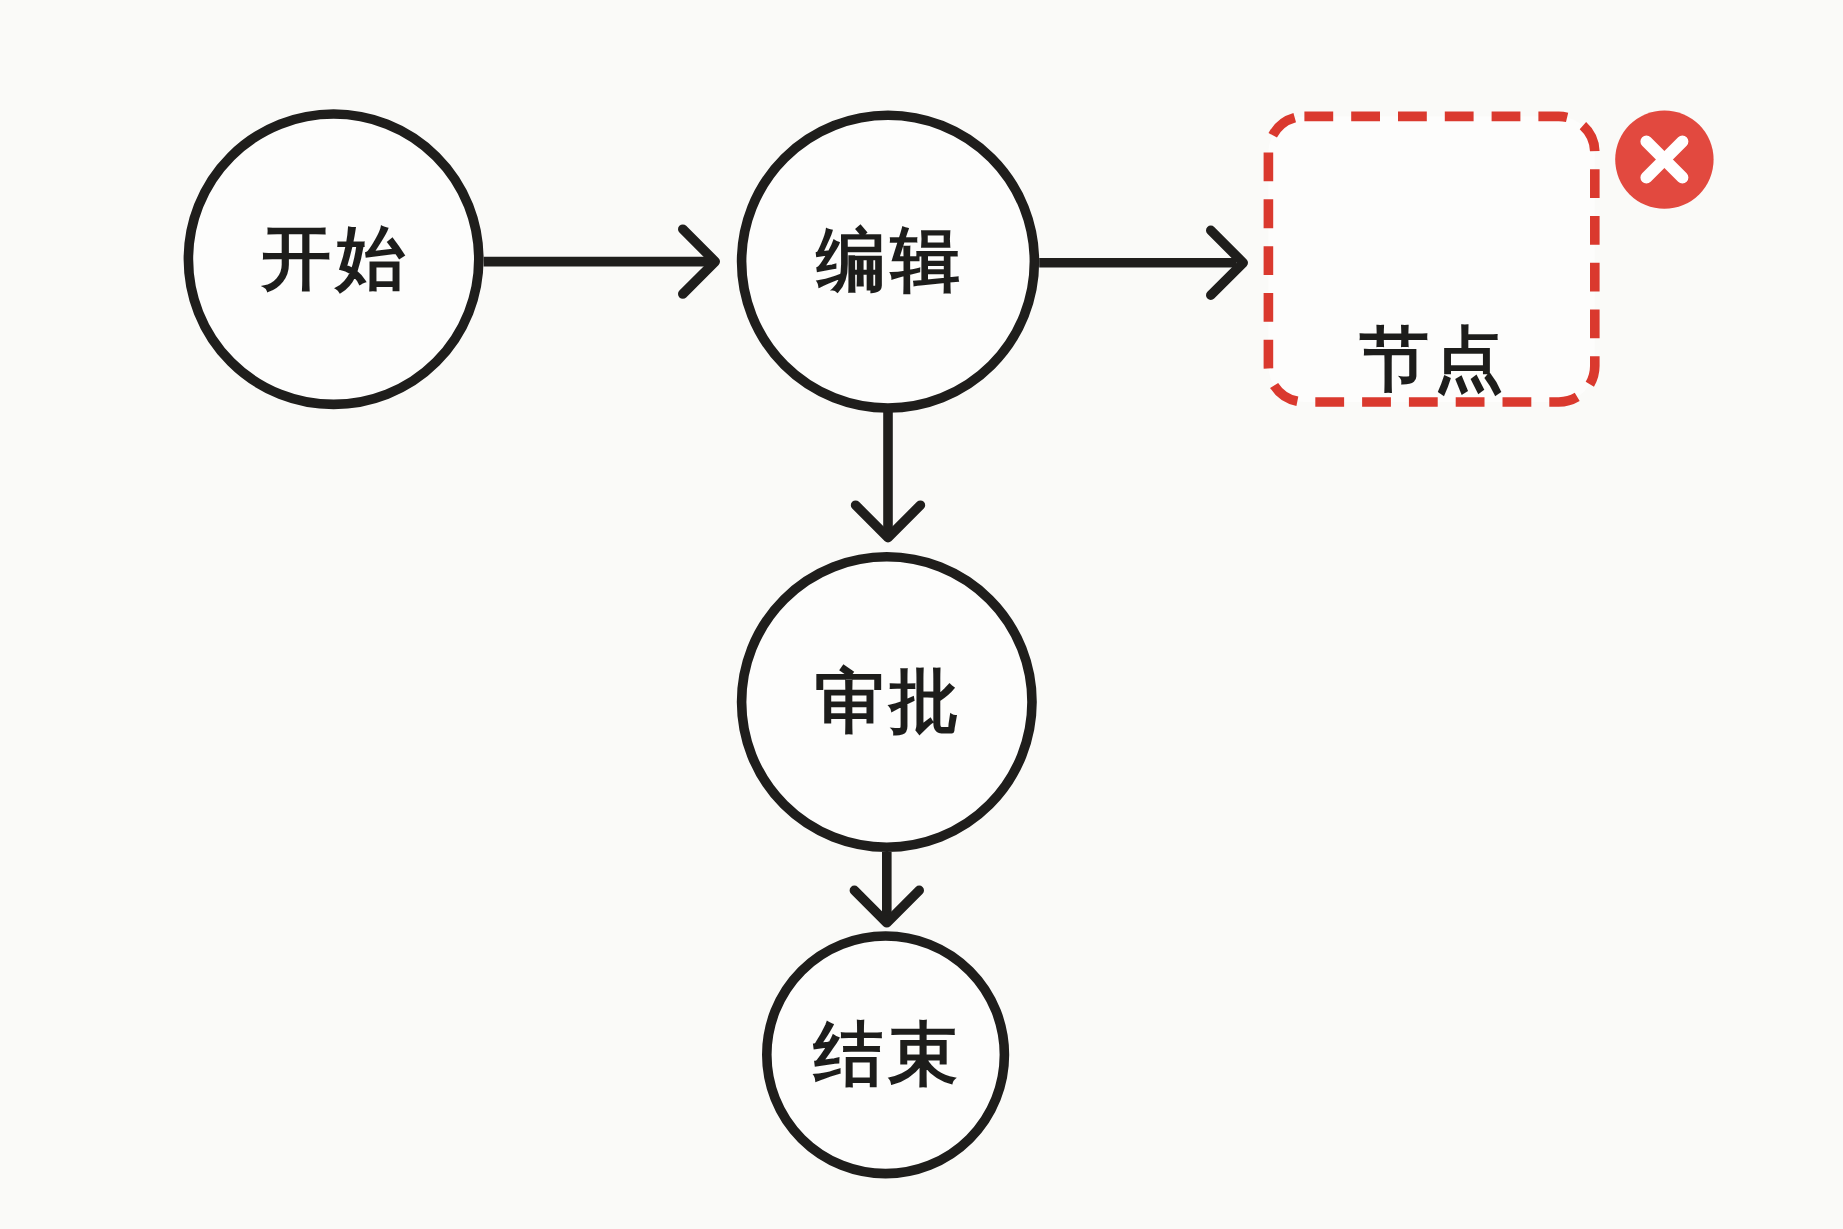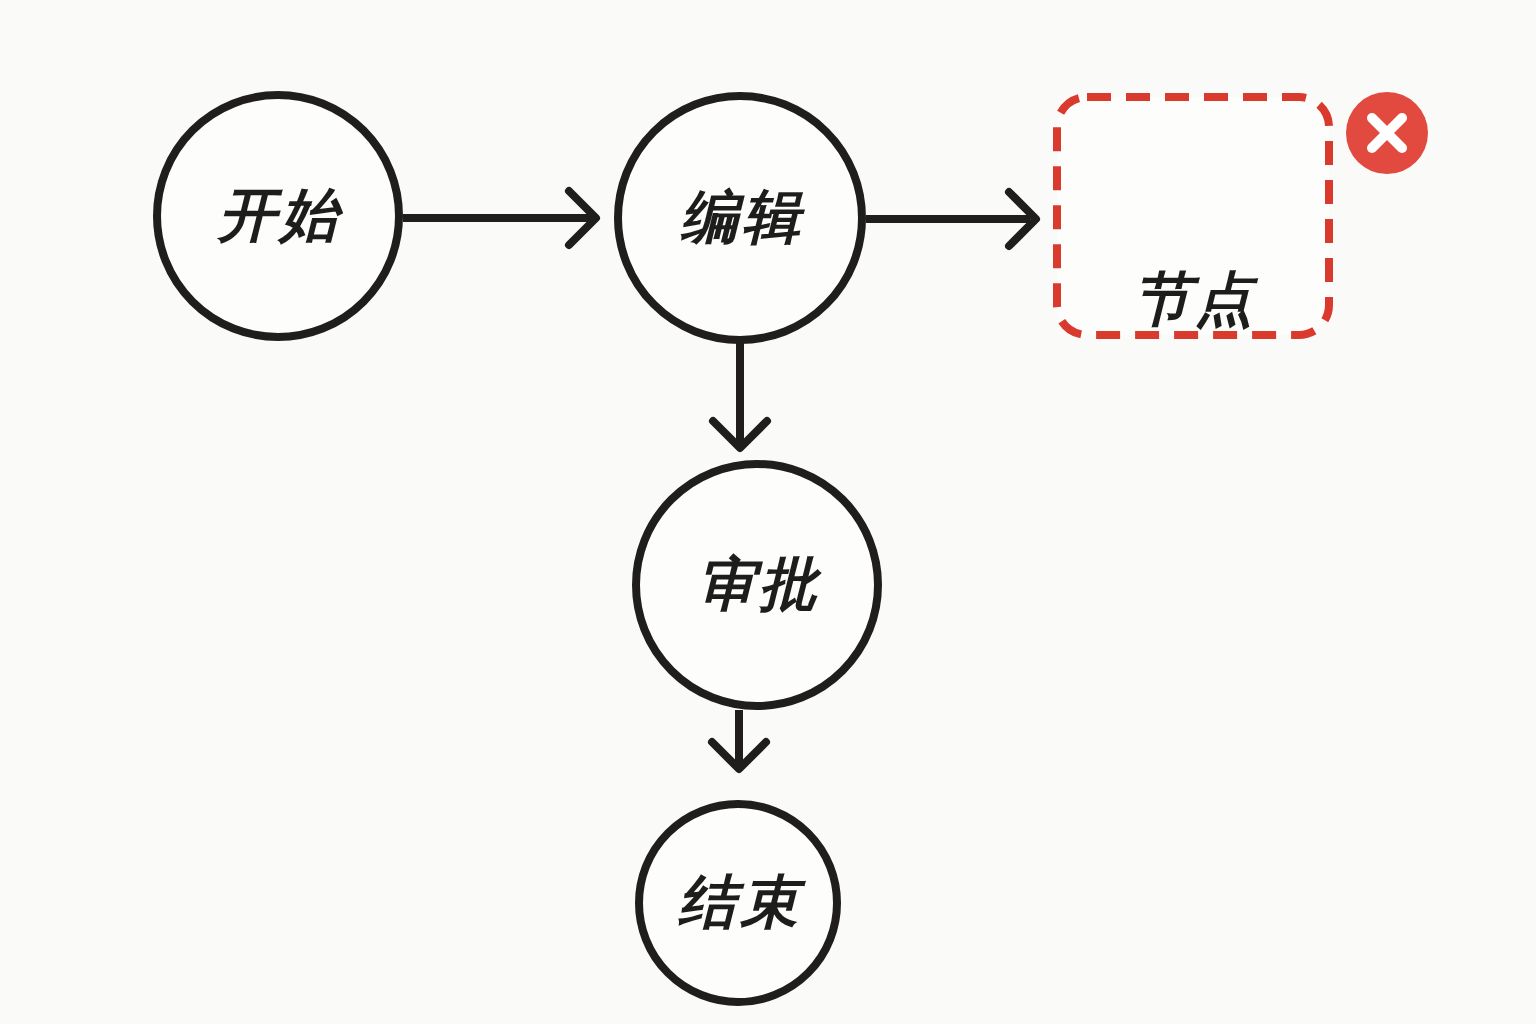--- a/index.html
+++ b/index.html
@@ -59,26 +59,25 @@
     justify-content: center;
   }
   .node-label {
     font-size: 58px;
     font-weight: 700;
     color: var(--text);
     letter-spacing: 4px;
     text-indent: 4px;
     white-space: nowrap;
     user-select: none;
-    font-style: italic;
   }
   #node-start   { left: 153px; top:  91px; width: 250px; height: 250px; }
   #node-edit    { left: 614px; top:  92px; width: 252px; height: 252px; }
-  #node-approve { left: 632px; top: 460px; width: 250px; height: 250px; }
-  #node-end     { left: 635px; top: 800px; width: 206px; height: 206px; }
+  #node-approve { left: 614px; top: 460px; width: 250px; height: 250px; }
+  #node-end     { left: 635px; top: 776px; width: 206px; height: 206px; }
   .rect-node-label {
     position: absolute;
     left: 1053px; top: 93px;
     width: 280px; height: 246px;
     display: flex;
     align-items: flex-end;
     justify-content: center;
   }
   .close-button {
     position: absolute;

